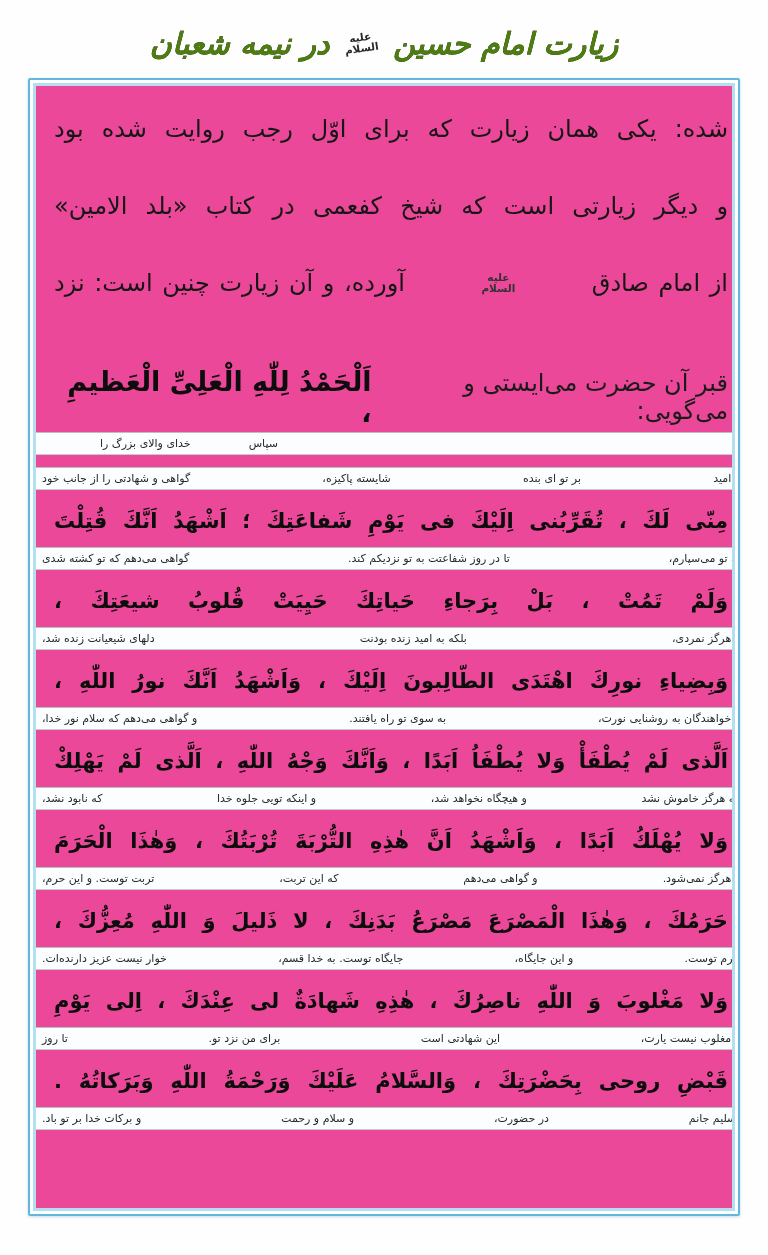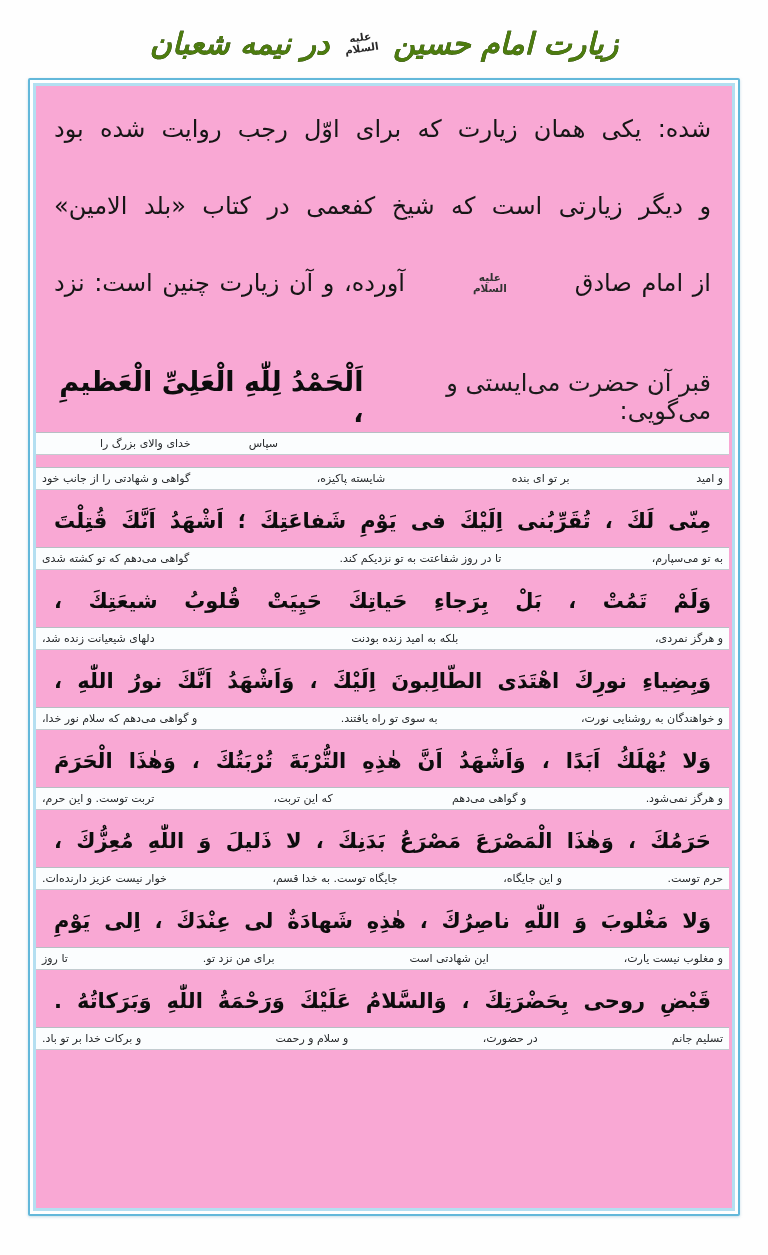--- a/index.html
+++ b/index.html
@@ -52,22 +52,22 @@
   .frame-outer {
     margin: 0 28px;
     border: 2px solid #63b8da;
     background: #ffffff;
     padding: 3px;
     border-radius: 2px;
     box-shadow: 0 1px 3px rgba(90,160,190,.35);
   }
   .frame-inner {
     border: 3px solid #b4dff1;
-    background: #f9a8d4;
-    padding: 26px 21px 10px 18px;
+    background: #ec4899;
+    padding: 26px 4px 10px 18px;
     height: 1128px;
     overflow: hidden;
   }
   
   .intro-line {
     font-size: 24px;
     line-height: 1.45;
     text-align: justify;
     text-align-last: justify;
     color: #161616;
@@ -185,20 +185,29 @@
 
       <div>
         <div class="arabic-line">وَبِضِیاءِ نورِكَ اهْتَدَی الطّالِبونَ اِلَیْكَ ، وَاَشْهَدُ اَنَّكَ نورُ اللّٰهِ ،</div>
         <div class="gloss-row">
           <span class="gloss">و خواهندگان به روشنایی نورت،</span>
           <span class="gloss">به سوی تو راه یافتند.</span>
           <span class="gloss">و گواهی می‌دهم که سلام نور خدا،</span>
         </div>
       </div>
 
+      <div>
+        <div class="arabic-line">اَلَّذی لَمْ یُطْفَأْ وَلا یُطْفَاُ اَبَدًا ، وَاَنَّكَ وَجْهُ اللّٰهِ ، اَلَّذی لَمْ یَهْلِكْ</div>
+        <div class="gloss-row">
+          <span class="gloss">که هرگز خاموش نشد</span>
+          <span class="gloss">و هیچگاه نخواهد شد،</span>
+          <span class="gloss">و اینکه تویی جلوه خدا</span>
+          <span class="gloss">که نابود نشد،</span>
+        </div>
+      </div>
 
       <div>
         <div class="arabic-line">وَلا یُهْلَكُ اَبَدًا ، وَاَشْهَدُ اَنَّ هٰذِهِ التُّرْبَةَ تُرْبَتُكَ ، وَهٰذَا الْحَرَمَ</div>
         <div class="gloss-row">
           <span class="gloss">و هرگز نمی‌شود.</span>
           <span class="gloss">و گواهی می‌دهم</span>
           <span class="gloss">که این تربت،</span>
           <span class="gloss">تربت توست. و این حرم،</span>
         </div>
       </div>

